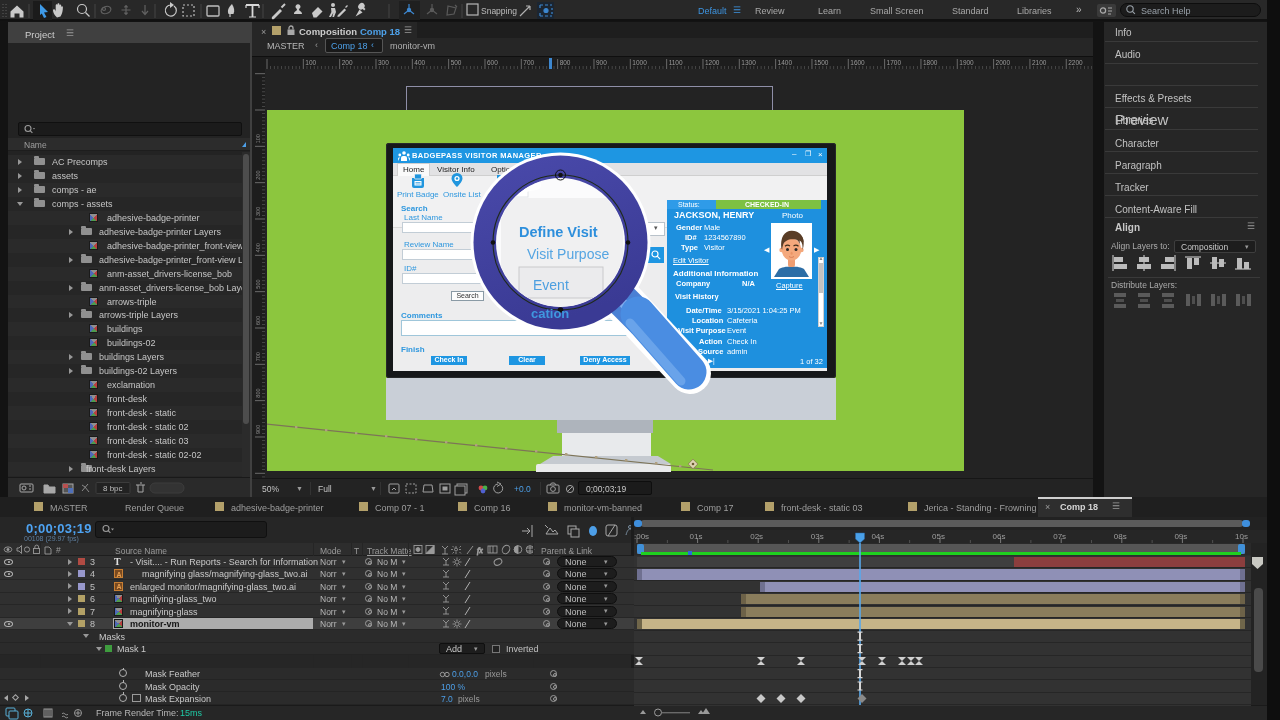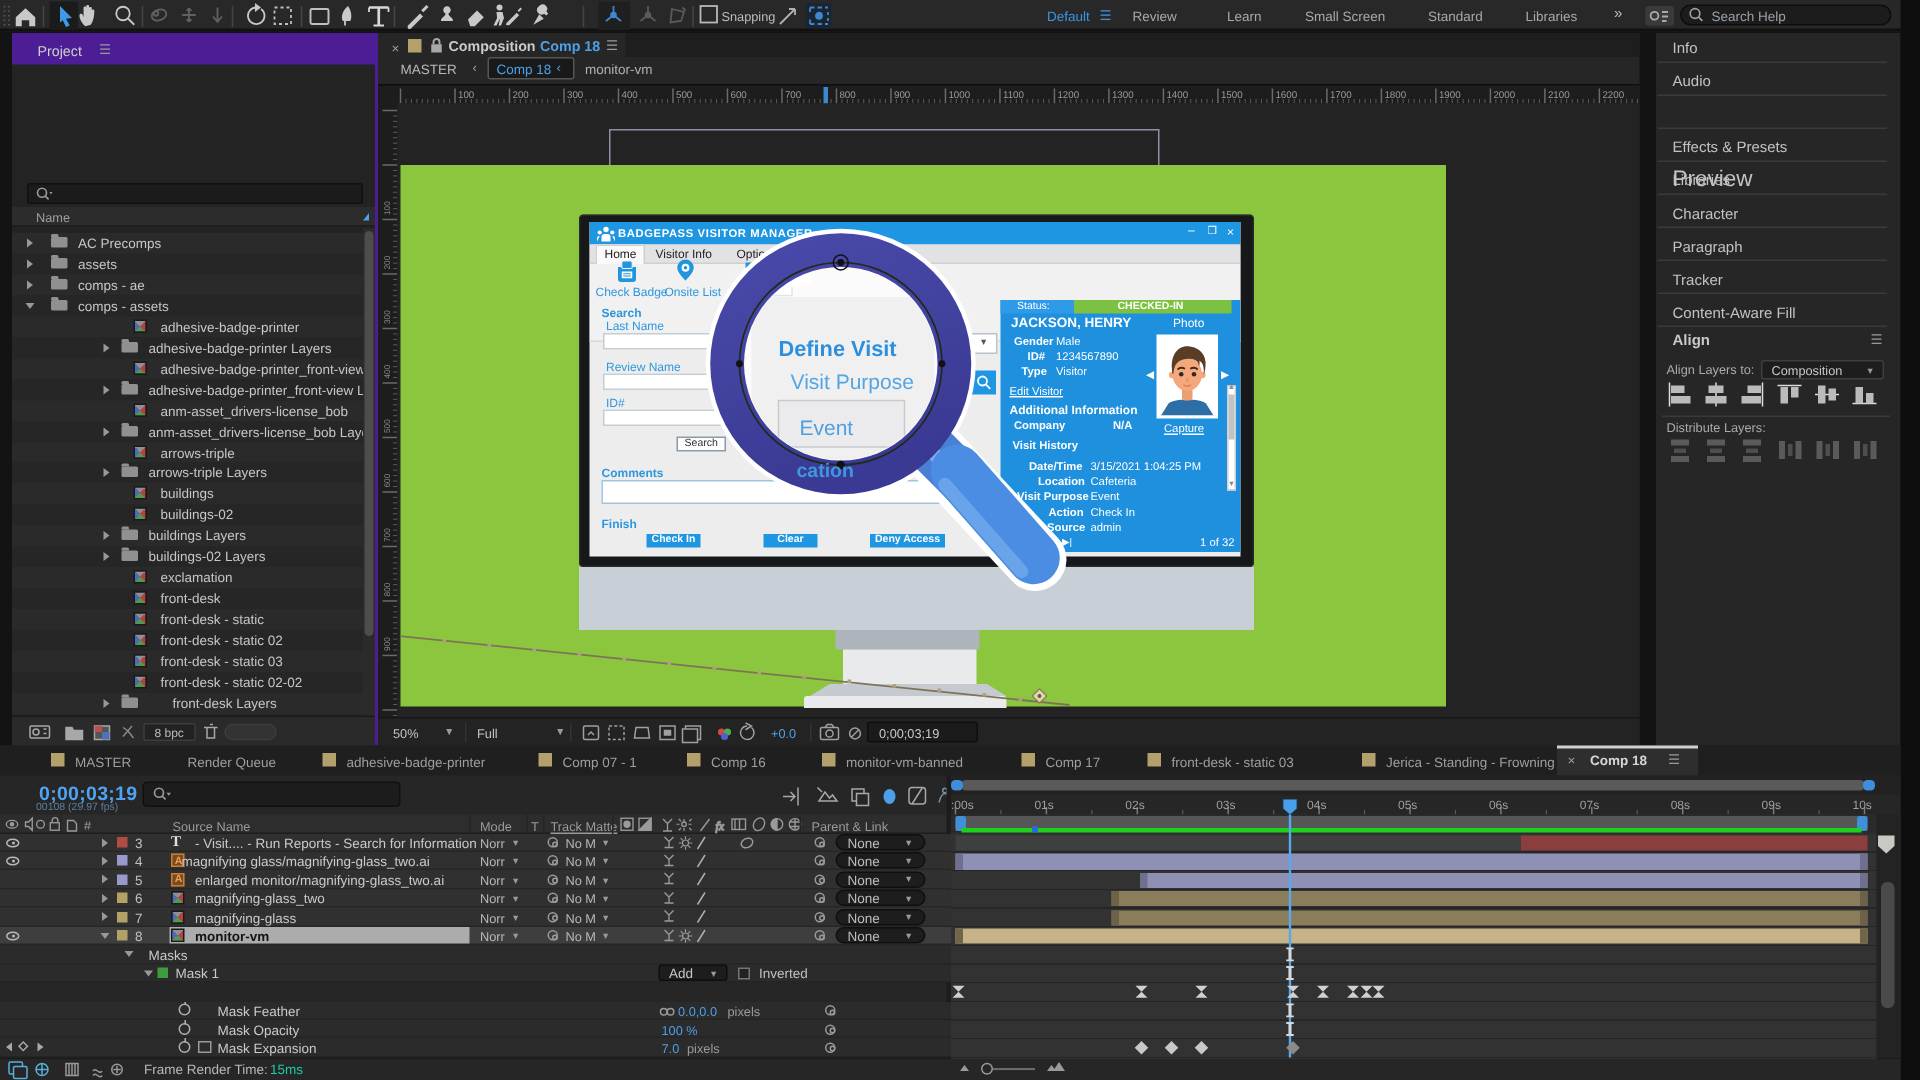--- a/index.html
+++ b/index.html
@@ -125,21 +125,21 @@
 </div>
 <style>
 .prow{position:absolute;left:0;width:234px;height:14px;}
 .prow .nm{position:absolute;top:2px;font-size:9px;color:#c6c6c6;white-space:nowrap;}
 .cicon{position:absolute;width:9px;height:9px;top:2px;border:1px solid #1a1a1a;background:conic-gradient(from 45deg,#b84040 0 90deg,#4f9a4f 90deg 180deg,#4f6ab8 180deg 270deg,#909090 270deg 360deg);}
 .ficon{position:absolute;top:3px;width:11px;height:7px;background:#909090;border-radius:1px;}
 .ficon:before{content:"";position:absolute;left:0;top:-2px;width:5px;height:2px;background:#909090;border-radius:1px 1px 0 0;}
 .parw{position:absolute;top:4px;width:0;height:0;border-top:3px solid transparent;border-bottom:3px solid transparent;border-left:4px solid #989898;}
 .parwd{position:absolute;top:5px;width:0;height:0;border-left:3px solid transparent;border-right:3px solid transparent;border-top:4px solid #989898;}
 </style>
-<div class="abs" style="left:8px;top:22px;width:248px;height:475px;background:#4c1d95;">
+<div class="abs" style="left:8px;top:22px;width:248px;height:475px;background:#404040;">
   <div class="txt" style="left:17px;top:7px;font-size:9.5px;color:#cfcfcf;">Project</div>
   <div class="txt" style="left:58px;top:6px;font-size:9px;color:#9a9a9a;">☰</div>
   <div class="abs" style="left:0;top:21px;width:242px;height:454px;background:#232323;"></div>
 
   <div class="abs" style="left:10px;top:100px;width:224px;height:14px;background:#1b1b1b;border:1px solid #101010;border-radius:2px;"></div>
   <svg width="14" height="12" style="position:absolute;left:15px;top:102px;">
         <circle cx="5" cy="4.5" r="3" fill="none" stroke="#9a9a9a" stroke-width="1.1"></circle>
         <path d="M7.2 6.7l2.2 2.2" stroke="#9a9a9a" stroke-width="1.1"></path>
         <path d="M10 4l2 0-1 1.6z" fill="#9a9a9a"></path>
       </svg>
@@ -243,21 +243,21 @@
           <div class="cicon" style="left:81px;"></div>
           <div class="nm" style="left:99px;">front-desk - static 03</div>
         </div>
         <div class="prow" style="top:292.95px;background:#262626;">
           <div class="cicon" style="left:81px;"></div>
           <div class="nm" style="left:99px;">front-desk - static 02-02</div>
         </div>
         <div class="prow" style="top:306.9px;background:#2a2a2a;">
           <div class="parw" style="left:61px;"></div>
           <div class="ficon" style="left:73px;"></div>
-          <div class="nm" style="left:107px;">front-desk Layers</div>
+          <div class="nm" style="left:78px;">front-desk Layers</div>
         </div>
         <div class="prow" style="top:320.84999999999997px;background:#262626;">
           <div class="cicon" style="left:81px;"></div>
           <div class="nm" style="left:99px;">front-desk - static 03-02</div>
         </div>
       </div>
 
   <div class="abs" style="left:234px;top:130px;width:8px;height:330px;background:#2b2b2b;"></div>
   <div class="abs" style="left:235px;top:132px;width:6px;height:270px;background:#4d4d4d;border-radius:3px;"></div>
 
@@ -723,21 +723,21 @@
   <div class="txt" style="left:44px;top:17px;font-size:8px;color:#222;">Visitor Info</div>
   <div class="txt" style="left:98px;top:17px;font-size:8px;color:#222;">Options</div>
 
   <div class="abs" style="left:0;top:28px;width:434px;height:52px;background:#f1f1f2;border-bottom:1px solid #d8d8d8;"></div>
   <svg width="16" height="15" style="position:absolute;left:17px;top:25px;">
     <path d="M2 5h12v8a2 2 0 0 1-2 2H4a2 2 0 0 1-2-2z" fill="#2196de"></path>
         <rect x="4.5" y="1" width="7" height="5" rx="1" fill="#2196de" stroke="#f1f1f2" stroke-width="0.8"></rect>
         <rect x="4.5" y="8" width="7" height="4.5" fill="#fff"></rect>
         <path d="M5.5 9.5h5M5.5 11h5" stroke="#2196de" stroke-width="0.7"></path>
   </svg>
-  <div class="txt bl" style="left:4px;top:42px;font-size:8px;">Check Badge</div>
+  <div class="txt bl" style="left:4px;top:42px;font-size:8px;">Print Badge</div>
   <svg width="16" height="16" style="position:absolute;left:56px;top:24px;">
     <path d="M8 1a5.5 5.5 0 0 1 5.5 5.5C13.5 10 8 15 8 15S2.5 10 2.5 6.5A5.5 5.5 0 0 1 8 1z" fill="#2196de"></path>
         <circle cx="8" cy="6.5" r="2.6" fill="#fff"></circle>
         <circle cx="8" cy="6.5" r="1.2" fill="#2196de"></circle>
   </svg>
   <div class="txt bl" style="left:50px;top:42px;font-size:8px;">Onsite List</div>
   <svg width="22" height="16" style="position:absolute;left:103px;top:25px;">
         <path d="M1 2h8l2 3h10v10H1z" fill="#2196de"></path>
       </svg>
   <div class="txt bl" style="left:96px;top:42px;font-size:8px;">R</div>
@@ -1108,21 +1108,21 @@
           <div class="nonebox"></div>
           <div class="nm9" style="left:565px;color:#bdbdbd;">None</div>
           <div class="kfl" style="left:604px;top:2px;">▾</div>
         </div>
         <div class="trow" style="top:70.95px;background:#303030;border-bottom:1px solid #262626;">
           <div class="eye"></div>
           <div class="abs" style="left:68px;top:3px;width:0;height:0;border-top:3px solid transparent;border-bottom:3px solid transparent;border-left:4px solid #989898;"></div>
           <div class="lsq" style="background:#9898cc;"></div>
           <div class="nm9" style="left:90px;color:#c0c0c0;">4</div>
           <div class="aiic"></div>
-          <div class="nm9" style="left:121px;">magnifying glass/magnifying-glass_two.ai</div>
+          <div class="nm9" style="left:142px;">magnifying glass/magnifying-glass_two.ai</div>
           <div class="modet">Norr</div>
           <div class="kfl" style="left:342px;">▾</div>
           <div class="pick" style="left:365px;"></div>
           <div class="modet" style="left:377px;">No M</div>
           <div class="kfl" style="left:402px;">▾</div>
           <svg width="70" height="12" style="position:absolute;left:438px;top:0;">
             <path d="M5 2l3 3 3-3M8 5v4M5 9h6" stroke="#9a9a9a" fill="none" stroke-width="0.9"></path>
             <path d="M27 10l5-8" stroke="#b0b0b0" stroke-width="1"></path>
           </svg>
           <div class="pick" style="left:543px;"></div>

